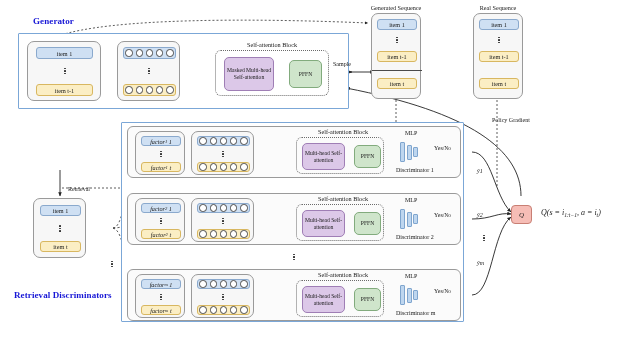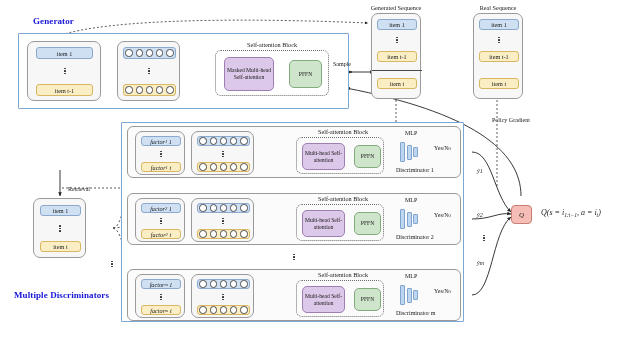--- a/index.html
+++ b/index.html
@@ -217,21 +217,21 @@
   <div class="abs panel" style="left:33px;top:198px;width:53px;height:60px;">
     <div class="abs chip blue" style="left:6px;top:6px;width:41px;height:11px;">item 1</div>
     <div class="abs vdots" style="left:22px;top:23px;width:8px;height:13px;">
       <span></span>
         <span></span>
         <span></span>
     </div>
     <div class="abs chip yell" style="left:6px;top:42px;width:41px;height:11px;">item t</div>
   </div>
 
-  <div class="abs seclabel" style="left:14px;top:290px;">Multiple Discriminators</div>
+  <div class="abs seclabel" style="left:14px;top:290px;">Retrieval Discriminators</div>
 
   <div class="abs bluebox" style="left:121px;top:122px;width:343px;height:200px;"></div>
 
   <div class="abs panel2" style="left:127px;top:126px;width:334px;height:52px;">
     <div class="abs panel" style="left:7px;top:4px;width:50px;height:44px;">
       <div class="abs chip blue" style="left:5px;top:4px;width:40px;height:10px;">
         <i>factor</i><span class="sub">1</span>&nbsp;<i>1</i>
       </div>
       <div class="abs vdots" style="left:21px;top:17px;width:8px;height:10px;">
           <span></span>

